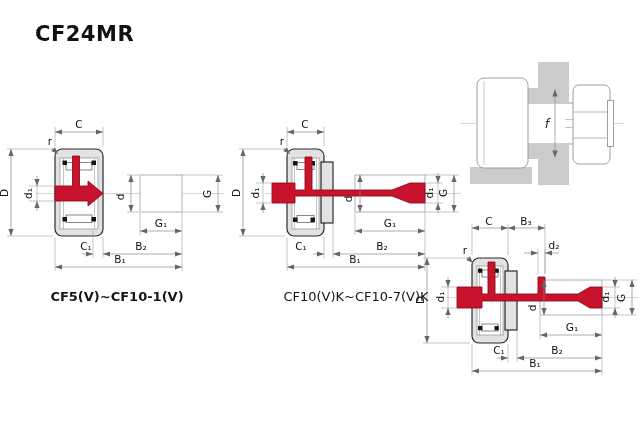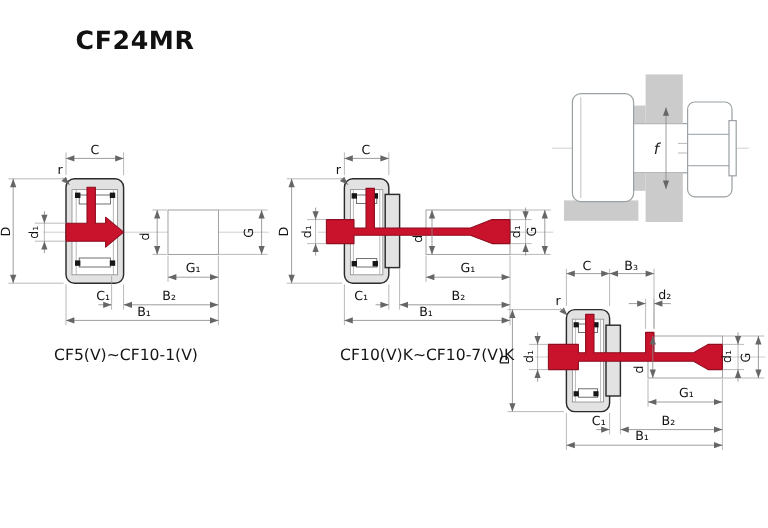--- a/index.html
+++ b/index.html
@@ -1,21 +1,21 @@
 <!DOCTYPE html>
 <html><head>
 <meta charset="utf-8">
 <style>
   html,body{margin:0;padding:0;background:#fff;}
   #page{position:relative;width:640px;height:440px;background:#ffffff;overflow:hidden;
         font-family:"DejaVu Sans","Liberation Sans",sans-serif;}
   #title{position:absolute;left:35px;top:22px;font-size:21px;font-weight:600;color:#111;
-         letter-spacing:.5px;margin-left:28px;}
+         letter-spacing:.5px;}
   .caption{position:absolute;font-size:13px;color:#151515;text-align:center;width:170px;}
-  #cap1{left:20px;top:289px;}
+  #cap1{left:32px;top:289px;font-weight:bold;}
   #cap2{left:271px;top:289px;}
   #cap3{left:451px;top:395px;}
   svg{position:absolute;overflow:visible;}
   
   .outline{fill:#e2e2e2;stroke:#2b2b2b;stroke-width:1.2;}
   .inner{fill:#ffffff;stroke:#8f8f8f;stroke-width:.7;}
   .cage{fill:none;stroke:#555;stroke-width:.7;}
   .sq{fill:#161616;}
   .red{fill:#c9122b;stroke:#8e0d20;stroke-width:.9;stroke-linejoin:round;}
   .dim{stroke:#8a8a8a;stroke-width:.7;fill:none;}

